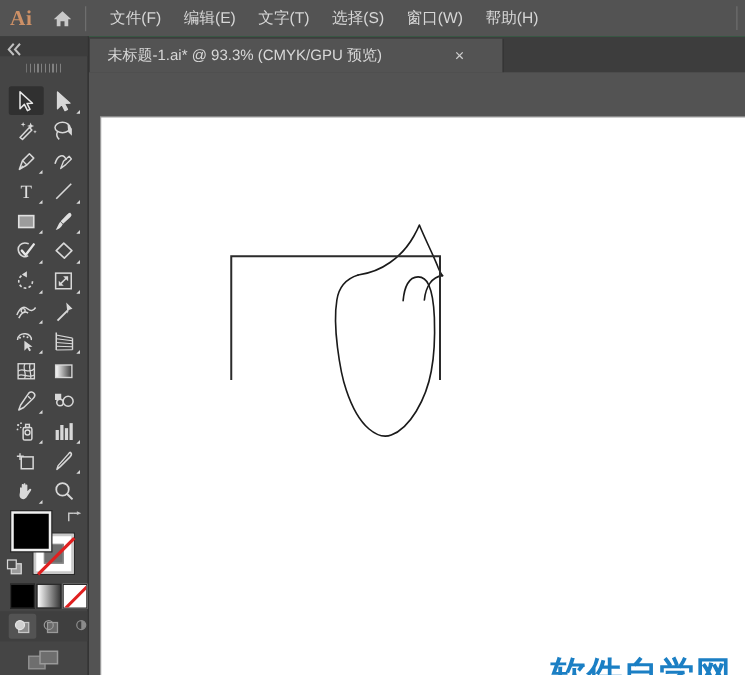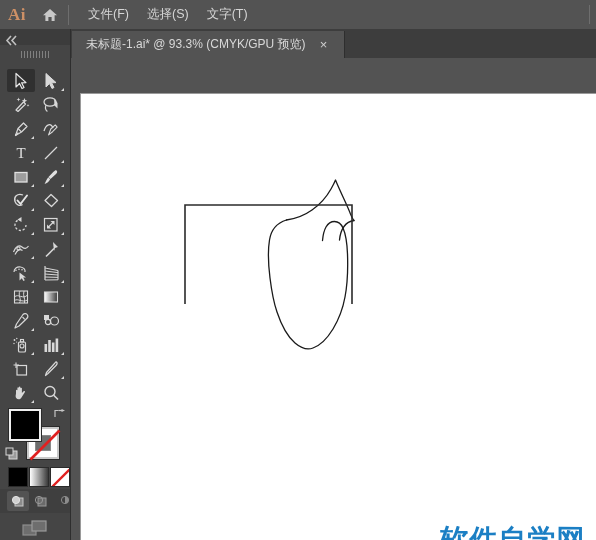--- a/index.html
+++ b/index.html
@@ -33,22 +33,23 @@
   .menu-sep-right{position:absolute;right:6px;top:5px;width:1px;height:19px;background:#6e6e6e;}
 
   
   .tabbar{
     position:absolute;left:0;top:29px;width:596px;height:29px;
     background:#3d3d3d;
   }
   .tab{
     position:absolute;left:72px;top:2px;height:27px;
     background:#535353;
-    display:flex;align-items:center;padding:0 10px 0 14px;
+    display:flex;align-items:center;padding:0 24px 0 14px;
     border-right:1px solid #2e2e2e;
+    gap:44px;
   }
   .tab-label{color:#d8d8d8;font-size:12px;white-space:nowrap;}
   .tab-close{
     color:#cfcfcf;font-size:13px;margin-left:12px;margin-right:4px;
     width:12px;text-align:center;line-height:1;cursor:default;
   }
 
   
   .toolpanel{
     position:absolute;left:0;top:29px;width:70px;height:511px;
@@ -148,22 +149,25 @@
   <div class="menubar">
     <div class="ai-logo">Ai</div>
     <div class="home-btn">
       <svg width="18" height="18" viewBox="0 0 18 18">
         <path d="M9 3 L16 9.3 L13.6 9.3 L13.6 15 L10.6 15 L10.6 11 L7.4 11 L7.4 15 L4.4 15 L4.4 9.3 L2 9.3 Z" fill="#c8c8c8"></path>
       </svg>
     </div>
     <div class="menu-sep"></div>
     <div class="menu-items">
       <div class="menu-item">文件(F)</div>
+      <div class="menu-item">编辑(E)</div>
+      <div class="menu-item">文字(T)</div>
       <div class="menu-item">选择(S)</div>
-      <div class="menu-item">文字(T)</div>
+      <div class="menu-item">窗口(W)</div>
+      <div class="menu-item">帮助(H)</div>
     </div>
     <div class="menu-sep-right"></div>
   </div>
 
   <div class="tabbar">
     <div class="tab">
       <span class="tab-label">未标题-1.ai* @ 93.3% (CMYK/GPU 预览)</span>
       <span class="tab-close">×</span>
     </div>
   </div>

